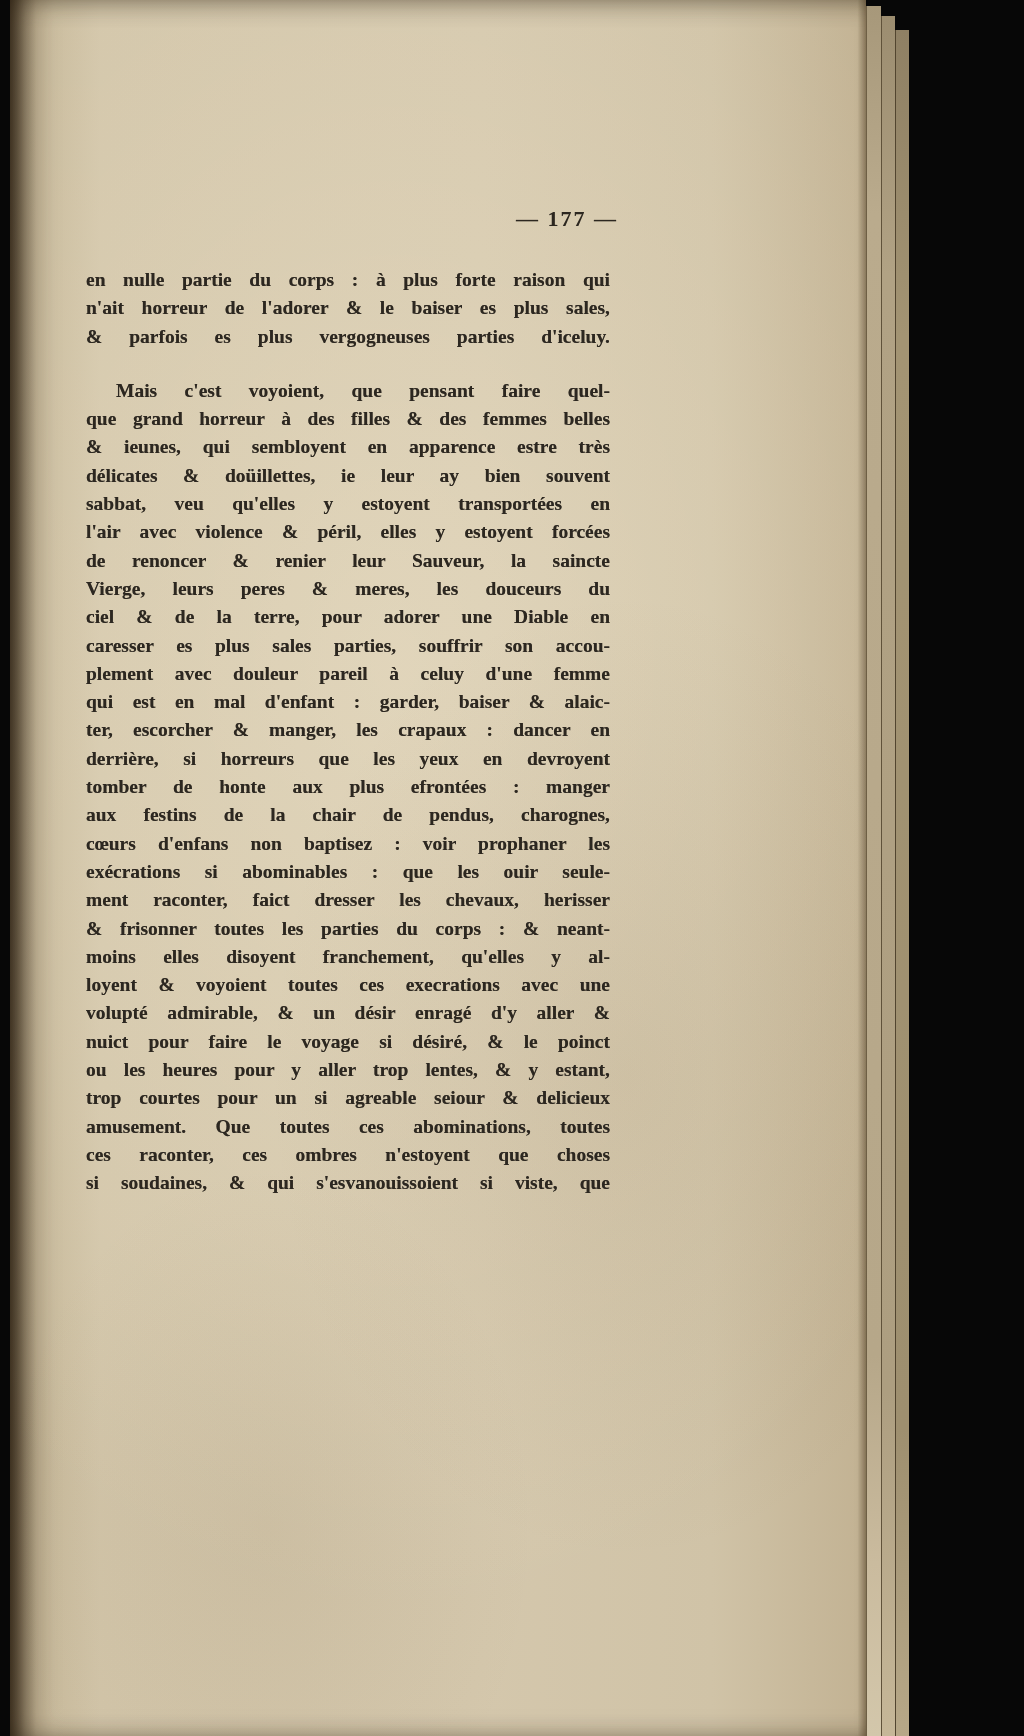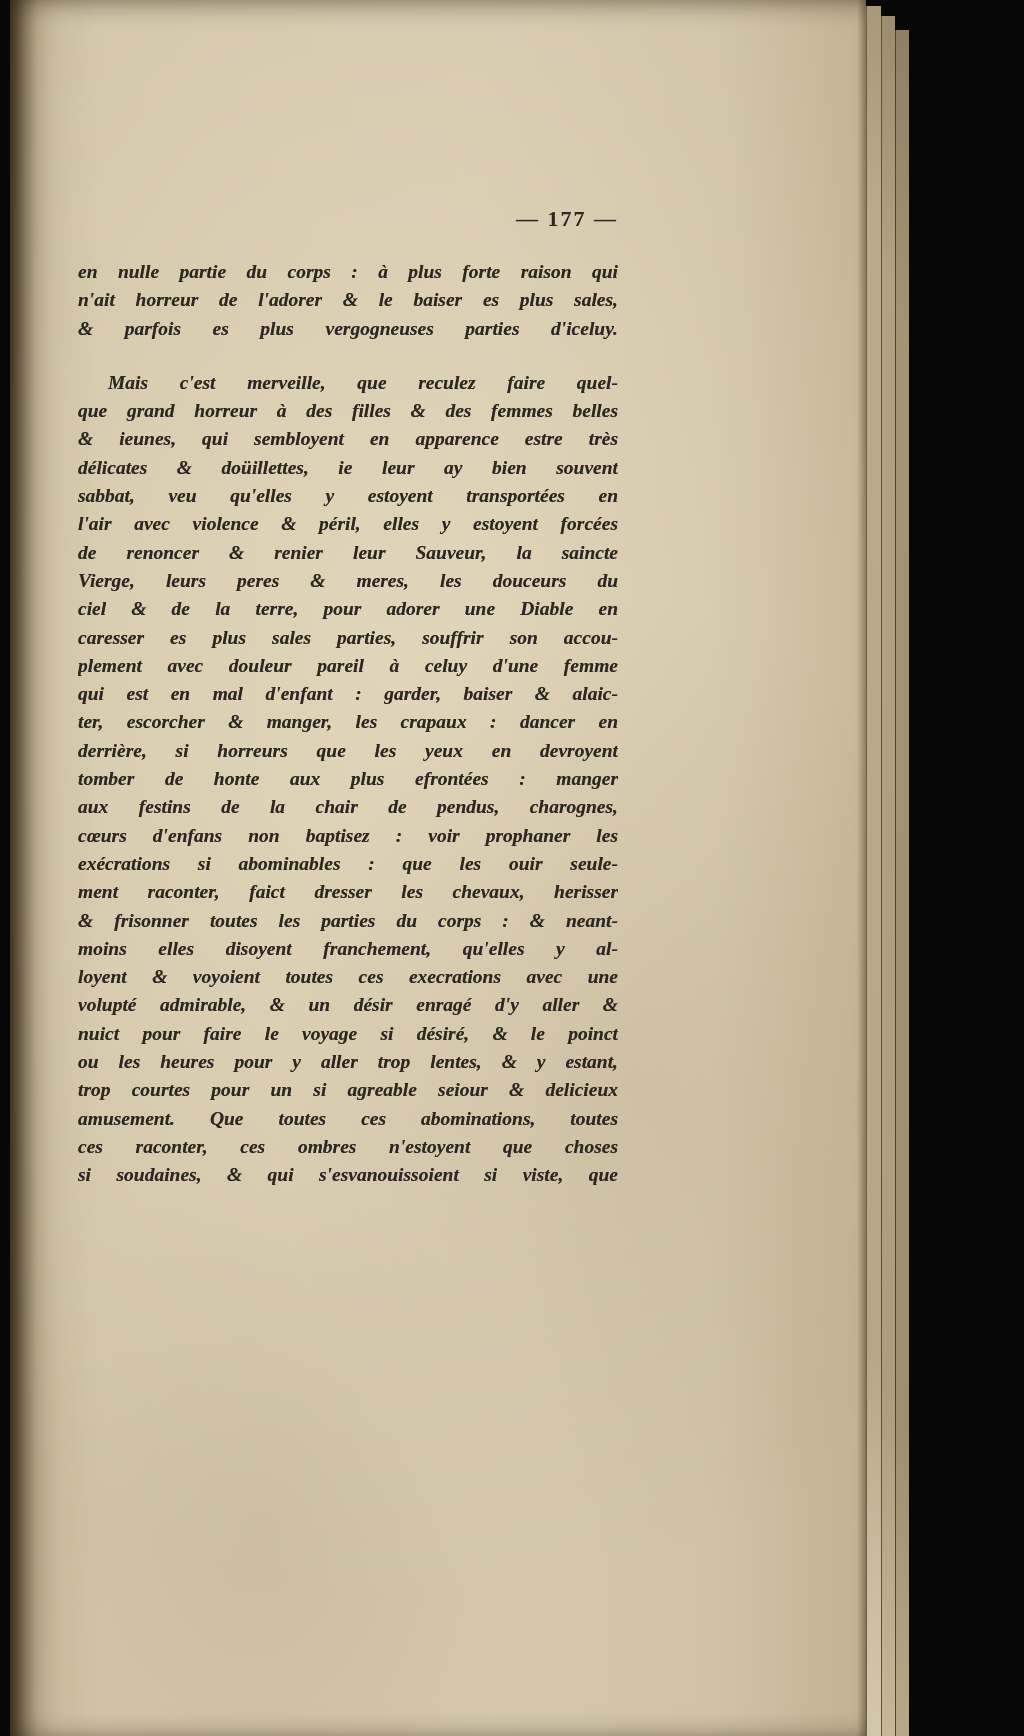--- a/index.html
+++ b/index.html
@@ -73,21 +73,21 @@
   .text-block{
     position:absolute;
     left:68px;top:258px;
     width:540px;
     color:#2c2720;
     font-size:19.5px;
     font-weight:bold;
     line-height:28.3px;
     text-shadow:0 0 0.5px rgba(44,39,32,0.55);
   }
-  .para{margin:0;font-style:italic;}
+  .para{margin:8px;}
   .para + .para{margin-top:26px;}
   .line{
     height:28.3px;
     overflow:hidden;
     text-align:justify;
     text-align-last:justify;
     white-space:normal;
   }
   .para.indent .line:first-child{
     text-indent:30px;
@@ -99,21 +99,21 @@
 <div class="scan">
   <div class="page">
     <div class="page-number">— 177 —</div>
     <div class="text-block">
         <div class="para">
           <div class="line">en nulle partie du corps : à plus forte raison qui</div>
           <div class="line">n'ait horreur de l'adorer &amp; le baiser es plus sales,</div>
           <div class="line">&amp; parfois es plus vergogneuses parties d'iceluy.</div>
         </div>
         <div class="para indent">
-          <div class="line">Mais c'est merveille, que reculez faire quel-</div>
+          <div class="line">Mais c'est voyoient, que pensant faire quel-</div>
           <div class="line">que grand horreur à des filles &amp; des femmes belles</div>
           <div class="line">&amp; ieunes, qui sembloyent en apparence estre très</div>
           <div class="line">délicates &amp; doüillettes, ie leur ay bien souvent</div>
           <div class="line">sabbat, veu qu'elles y estoyent transportées en</div>
           <div class="line">l'air avec violence &amp; péril, elles y estoyent forcées</div>
           <div class="line">de renoncer &amp; renier leur Sauveur, la saincte</div>
           <div class="line">Vierge, leurs peres &amp; meres, les douceurs du</div>
           <div class="line">ciel &amp; de la terre, pour adorer une Diable en</div>
           <div class="line">caresser es plus sales parties, souffrir son accou-</div>
           <div class="line">plement avec douleur pareil à celuy d'une femme</div>

